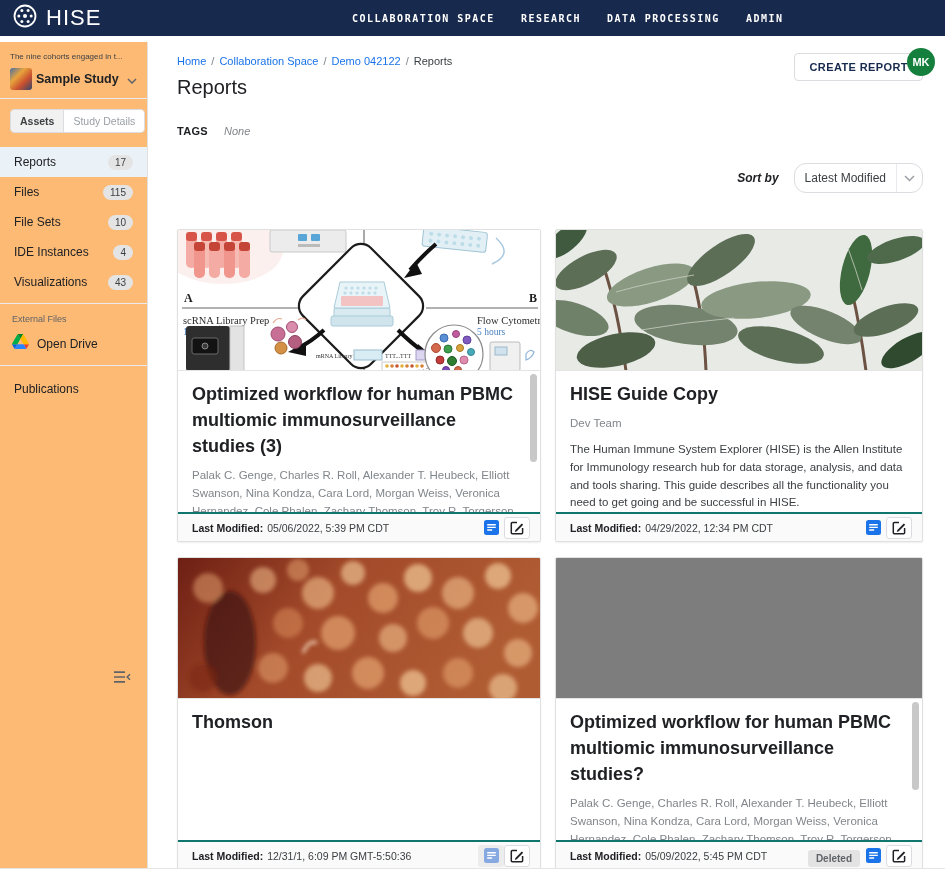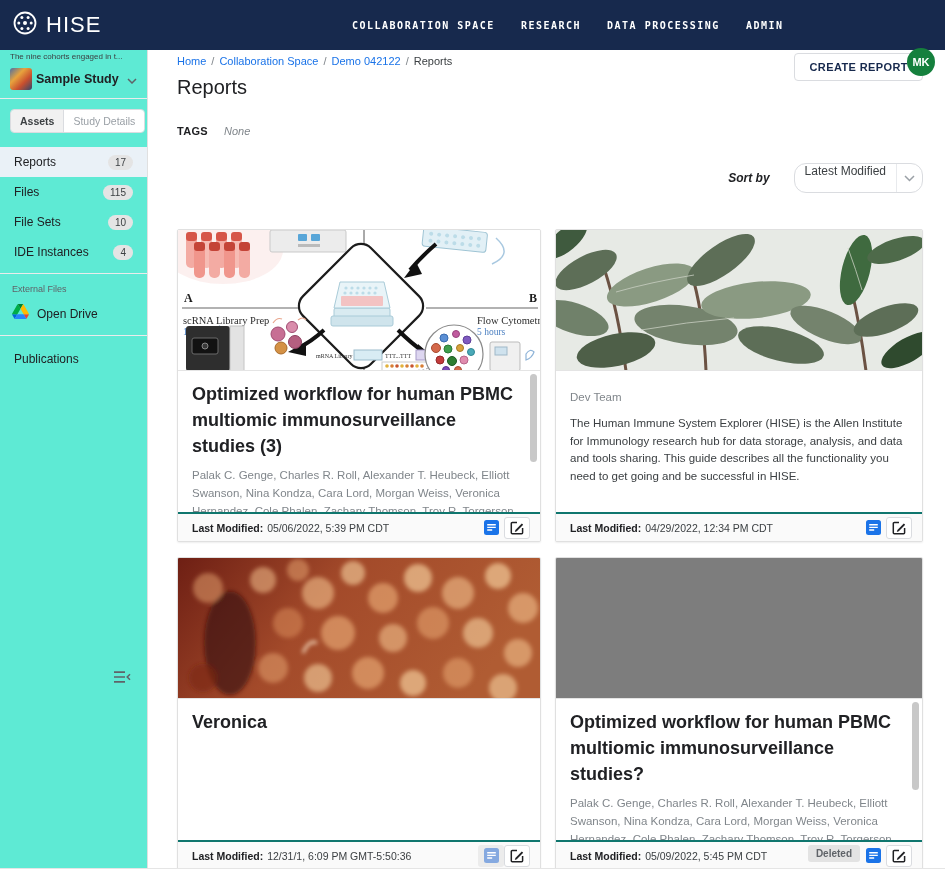--- a/index.html
+++ b/index.html
@@ -1,33 +1,33 @@
 <!DOCTYPE html>
 <html><head>
 <meta charset="utf-8">
 <style>
   * { margin:0; padding:0; box-sizing:border-box; }
   html,body { width:945px; height:880px; overflow:hidden; background:#fff;
     font-family:"Liberation Sans", sans-serif; color:#202124; }
 
   
-  .navbar { position:absolute; top:0; left:0; width:945px; height:50px;
+  .navbar { position:absolute; top:0; left:0; width:945px; height:36px;
     background:#17294d; display:flex; align-items:center; padding:0 12px; z-index:10; }
   .brand { display:flex; align-items:center; gap:8px; }
   .brand-text { color:#fff; font-size:22px; font-weight:300; letter-spacing:1px; }
   .nav-links { position:absolute; left:352px; display:flex; gap:26px; }
   .nav-link { color:#fff; font-family:"DejaVu Sans Mono", monospace; font-size:10px;
     font-weight:bold; letter-spacing:1.5px; cursor:pointer; white-space:nowrap; }
   .avatar { position:absolute; right:10px; top:7px; width:28px; height:28px; border-radius:50%;
     background:#15803d; color:#fff; font-size:11px; font-weight:bold;
     display:flex; align-items:center; justify-content:center; cursor:pointer;margin-top:41px; }
 
   
   .sidebar { position:absolute; top:42px; left:0; width:148px; bottom:12px;
-    background:#5eead4; border-right:1px solid #e0e0e0; }
+    background:#fdba74; border-right:1px solid #e0e0e0; }
   .sb-pad { padding:10px 10px 0 10px; }
   .sb-desc { font-size:8px; color:#3c4043; margin-bottom:5px; }
   .study-row { display:flex; align-items:center; gap:4px; cursor:pointer; padding:2px 0 8px 0; }
   .study-thumb { width:22px; height:22px; border-radius:3px; flex:0 0 22px;
     background:linear-gradient(135deg,#4a6fa5 0%,#e8a33d 35%,#c94f2e 65%,#30486e 100%); }
   .study-name { font-size:12.5px; font-weight:bold; color:#202124; flex:1; }
   .sb-divider { border-top:1px solid #ebebeb; }
   .sb-tabs { display:inline-flex; border:1px solid #dadce0; border-radius:4px;
     overflow:hidden; margin:10px 10px 12px 10px; }
   .sb-tab { font-size:10.5px; padding:5px 9px; cursor:pointer; white-space:nowrap; }
@@ -54,23 +54,23 @@
   .bc-sep { color:#80868b; }
   .bc-current { color:#3c4043; }
   .page-title { font-size:20px; color:#202124; font-weight:400; margin-top:9px; }
   .create-btn { position:absolute; top:11px; right:22px; background:#fff;
     border:1px solid #dadce0; border-radius:4px; color:#17294d; font-size:11px;
     font-weight:bold; letter-spacing:.4px; padding:7px 14px; cursor:pointer;
     font-family:"Liberation Sans", sans-serif; }
   .tags-row { margin-top:26px; display:flex; align-items:center; gap:16px; }
   .tags-label { font-size:11px; font-weight:bold; color:#202124; letter-spacing:.3px; }
   .tags-value { font-size:11px; font-style:italic; color:#80868b; }
-  .sort-row { margin-top:26px; display:flex; justify-content:flex-end; align-items:center; gap:24px; }
+  .sort-row { margin-top:26px; display:flex; justify-content:flex-end; align-items:center; gap:15px; }
   .sort-label { font-size:12px; font-weight:bold; font-style:italic; color:#202124; }
-  .sort-select { display:flex; border:1px solid #dadce0; border-radius:12px;
+  .sort-select { display:flex; align-items:center; border:1px solid #dadce0; border-radius:12px;
     height:30px; cursor:pointer; background:#fff; }
   .sort-value { font-size:12px; color:#3c4043; padding:0 10px; }
   .sort-chevron { border-left:1px solid #e8eaed; height:100%; display:flex; align-items:center;
     padding:0 7px; }
 
   
   .grid { margin-top:36px; display:grid; grid-template-columns:364px 368px; gap:15px 14px; }
   .card { position:relative; height:313px; border:1px solid #e0e0e0; border-radius:2px;
     background:#fff; box-shadow:0 1px 2px rgba(0,0,0,.07); cursor:pointer; overflow:hidden; }
   .card-img { height:141px; border-bottom:1px solid #e4e4e4; overflow:hidden; position:relative; }
@@ -80,21 +80,21 @@
   .card-title { font-size:18px; font-weight:bold; line-height:1.45; color:#202124; }
   .card-authors { font-size:11.5px; color:#80868b; line-height:1.55; margin-top:8px; }
   .card-desc { font-size:11.5px; color:#3c4043; line-height:1.55; margin-top:8px; }
   .scroll-thumb { position:absolute; right:3px; top:3px; width:7px; height:88px;
     background:#c8c8c8; border-radius:4px; }
   .card-footer { position:absolute; left:0; right:0; bottom:0; height:29px;
     background:#fafafa; border-top:2px solid #0f766e; display:flex; align-items:center;
     padding:0 10px 0 14px; font-size:10.5px; }
   .lm-label { font-weight:bold; color:#202124; margin-right:4px; white-space:nowrap; }
   .lm-value { color:#3c4043; white-space:nowrap; }
-  .footer-right { margin-left:auto; display:flex; align-items:flex-start; }
+  .footer-right { margin-left:auto; display:flex; align-items:flex-end; }
   .deleted-badge { background:#e3e3e3; color:#5f6368; font-size:10px; font-weight:bold;
     border-radius:3px; padding:3px 8px; }
   .icon-btn { width:26px; height:22px; display:flex; align-items:center; justify-content:center;
     border-radius:3px; cursor:pointer; background:transparent; border:none; }
   .icon-btn.report.dim { background:#ececec; }
   .icon-btn.edit { background:#fff; border:1px solid #dadce0; }
 
   .bottom-strip { position:absolute; left:0; bottom:0; width:945px; height:12px;
     background:#fff; border-top:1px solid #e5e5e5; }
 </style>
@@ -153,20 +153,24 @@
       <span class="sb-item-label">Files</span>
       <span class="sb-badge">115</span>
     </div>
     <div class="sb-item">
       <span class="sb-item-label">File Sets</span>
       <span class="sb-badge">10</span>
     </div>
     <div class="sb-item">
       <span class="sb-item-label">IDE Instances</span>
       <span class="sb-badge">4</span>
+    </div>
+    <div class="sb-item">
+      <span class="sb-item-label">Visualizations</span>
+      <span class="sb-badge">43</span>
     </div>
   </div>
   <div class="sb-divider" style="margin-top:6px"></div>
   <div class="sb-section-label">External Files</div>
   <div class="drive-row">
     <span>
       <svg width="17" height="15" viewBox="0 0 87.3 78">
         <path fill="#0066da" d="m6.6 66.85 3.85 6.65c.8 1.4 1.95 2.5 3.3 3.3l13.75-23.8h-27.5c0 1.55.4 3.1 1.2 4.5z"></path>
         <path fill="#00ac47" d="m43.65 25-13.75-23.8c-1.35.8-2.5 1.9-3.3 3.3l-25.4 44a9.06 9.06 0 0 0-1.2 4.5h27.5z"></path>
         <path fill="#ea4335" d="m73.55 76.8c1.35-.8 2.5-1.9 3.3-3.3l1.6-2.75 7.65-13.25c.8-1.4 1.2-2.95 1.2-4.5h-27.5l5.85 11.5z"></path>
@@ -419,20 +423,21 @@
             <ellipse cx="340" cy="20" rx="30" ry="11" fill="#4e6a4a" transform="rotate(-18 340 20)"></ellipse>
           </g>
           <g stroke="#c9cfc2" stroke-width="1" fill="none" opacity="0.8">
             <path d="M60 62 Q95 52 138 45"></path>
             <path d="M85 100 Q130 92 178 88"></path>
             <path d="M292 18 Q300 40 306 60"></path>
           </g>
         </svg>
       </div>
       <div class="card-body">
+        <div class="card-title">HISE Guide Copy</div>
         <div class="card-authors">Dev Team</div>
         <div class="card-desc">The Human Immune System Explorer (HISE) is the Allen Institute for Immunology research hub for data storage, analysis, and data and tools sharing. This guide describes all the functionality you need to get going and be successful in HISE.</div>
       </div>
       <div class="card-footer">
         <span class="lm-label">Last Modified:</span>
         <span class="lm-value">04/29/2022, 12:34 PM CDT</span>
         <span class="footer-right">
           <button class="icon-btn report">
             <svg width="15" height="15" viewBox="0 0 15 15">
                 <rect width="15" height="15" rx="2.5" fill="#1a73e8"></rect>
@@ -486,21 +491,21 @@
             <circle cx="235" cy="125" r="13" fill="#f7d2a0" opacity="0.65"></circle>
             <circle cx="280" cy="115" r="15" fill="#e9a873" opacity="0.55"></circle>
             <circle cx="325" cy="130" r="14" fill="#f7d2a0" opacity="0.6"></circle>
             <circle cx="120" cy="12" r="11" fill="#e9a873" opacity="0.5"></circle>
             <circle cx="25" cy="120" r="14" fill="#7a2a18" opacity="0.6"></circle>
             <path d="M125 95 q6-14 14-10" stroke="#fbe6c8" stroke-width="3" fill="none" opacity="0.8"></path>
           </g>
         </svg>
       </div>
       <div class="card-body">
-        <div class="card-title">Veronica</div>
+        <div class="card-title">Thomson</div>
       </div>
       <div class="card-footer">
         <span class="lm-label">Last Modified:</span>
         <span class="lm-value">12/31/1, 6:09 PM GMT-5:50:36</span>
         <span class="footer-right">
           <button class="icon-btn report dim">
             <svg width="15" height="15" viewBox="0 0 15 15">
                 <rect width="15" height="15" rx="2.5" fill="#85a9e0"></rect>
                 <path d="M3.2 4.8h8.6M3.2 7.4h8.6M3.2 10h5" stroke="#fff" stroke-width="1.4"></path>
               </svg>

